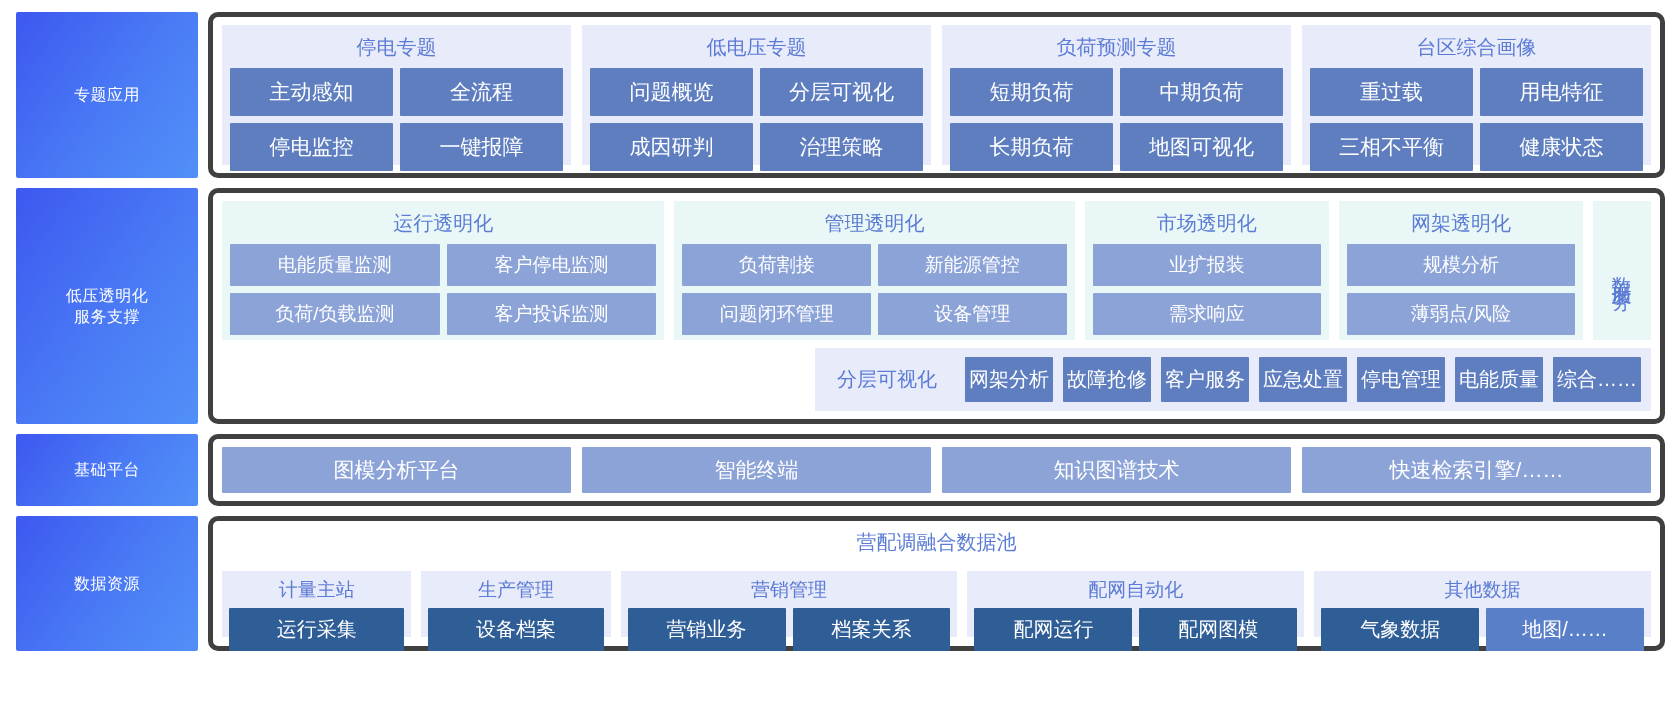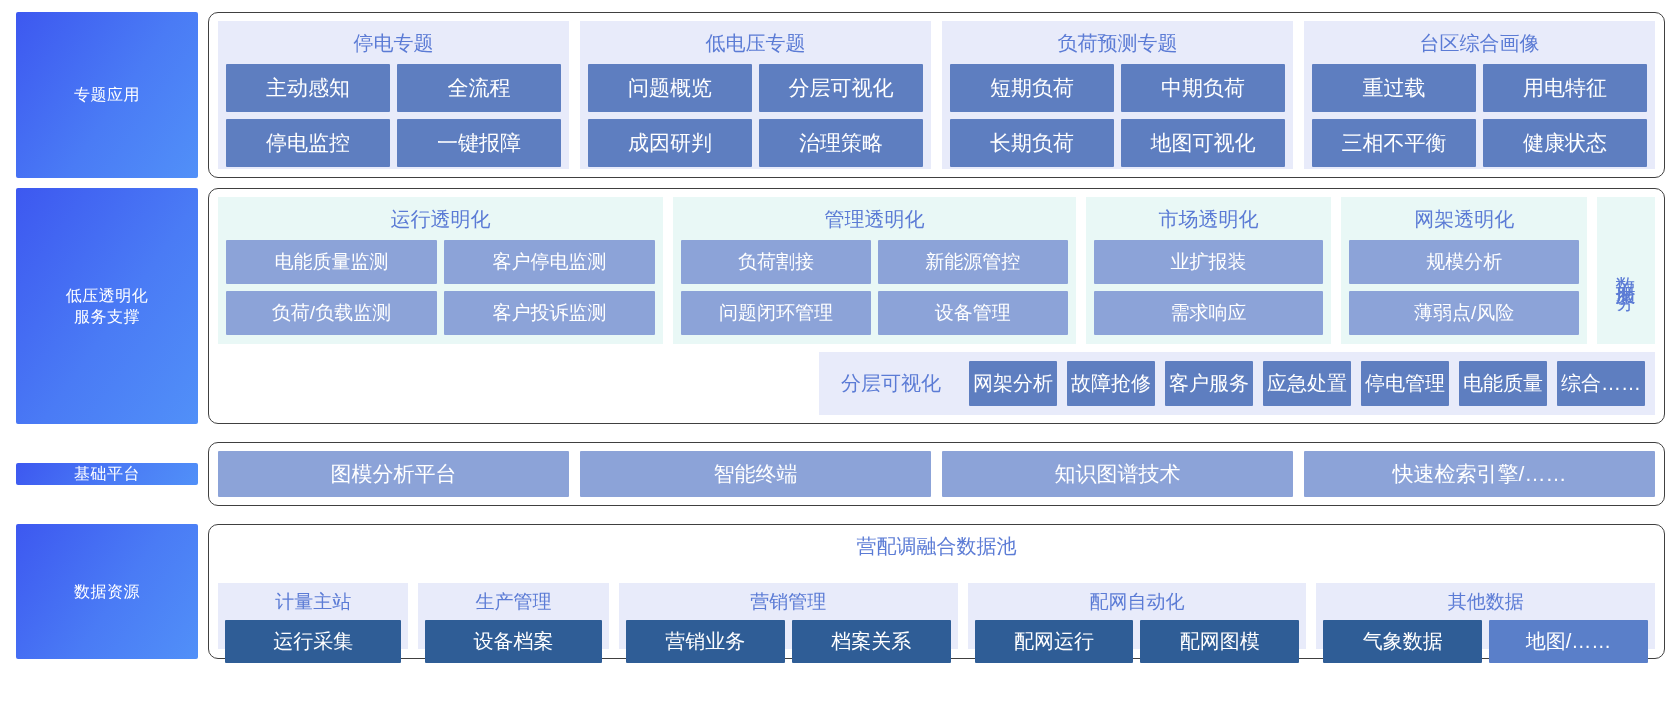--- a/index.html
+++ b/index.html
@@ -19,21 +19,21 @@
     color: #ffffff;
     display: flex; align-items: center; justify-content: center; text-align: center;
     font-size: 16px; line-height: 1.32; letter-spacing: .5px;
     border-radius: 2px;
   }
 
   
   .panel {
     flex: 1 1 auto;
     background: #ffffff;
-    border: 1px solid #404040;
+    border: 5px solid #404040;
     border-radius: 10px;
     padding: 9px;
     display: flex; gap: 10px;
     min-width: 0;
   }
 
   
   .group {
     background: #e8ebfa;
     padding: 7px 8px 9px;
@@ -83,27 +83,27 @@
     color: #5b7bd5; font-size: 20px; letter-spacing: 5px; line-height: 1;
   }
   .kb-strip {
     background: #e8ebfa; display: flex; align-items: center; gap: 10px;
     padding: 9px 10px; flex: 0 0 auto;
   }
   .kb-title { color: #5b7bd5; font-size: 20px; flex: 0 0 auto; padding: 0 18px 0 12px; white-space: nowrap; }
   .kb-strip .tile { padding: 9px 4px; font-size: 20px; }
 
   
-  .r3 { height: 80px; align-items: center; }
+  .r3 { height: 72px; }
   .r3 .panel { align-items: stretch; padding: 8px 9px; gap: 11px; }
   .r3 .tile { background: #8ca3d8; font-size: 21px; }
 
   
   .r4 { height: 135px; }
-  .r4 .panel { flex-direction: column; padding: 6px 9px 9px; gap: 20px; }
+  .r4 .panel { flex-direction: column; padding: 6px 9px 9px; gap: 12px; }
   .pool-title { text-align: center; color: #5b7bd5; font-size: 20px; padding: 2px 0 3px; }
   .r4 .groups { display: flex; gap: 10px; flex: 1 1 auto; min-height: 0; }
   .r4 .group { padding: 5px 7px 7px; }
   .r4 .group-title { font-size: 19px; padding: 1px 0 5px; }
   .r4 .tile { font-size: 20px; padding: 8px 4px; }
 </style>
 </head>
 <body>
 
 <div class="page">

